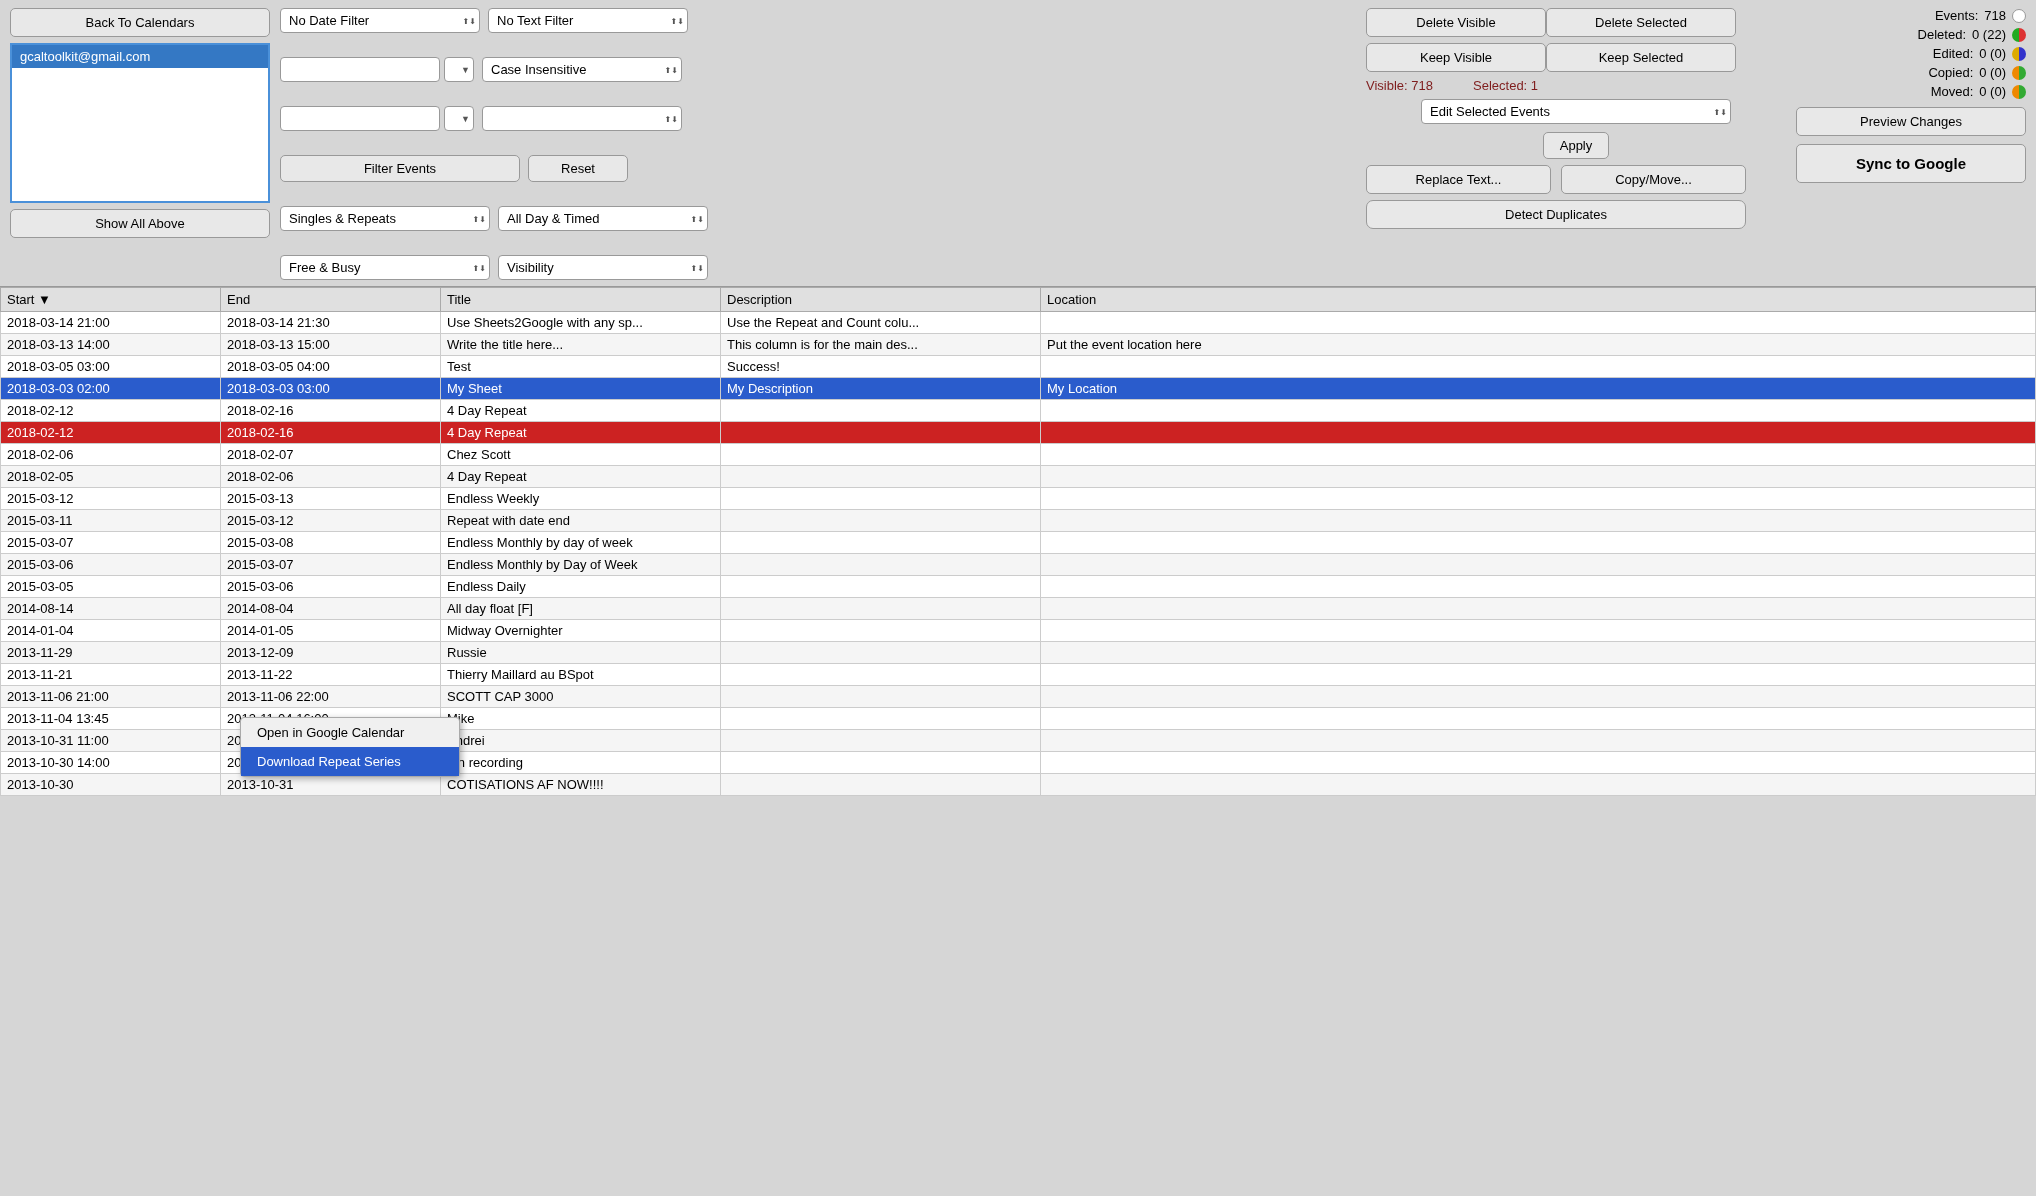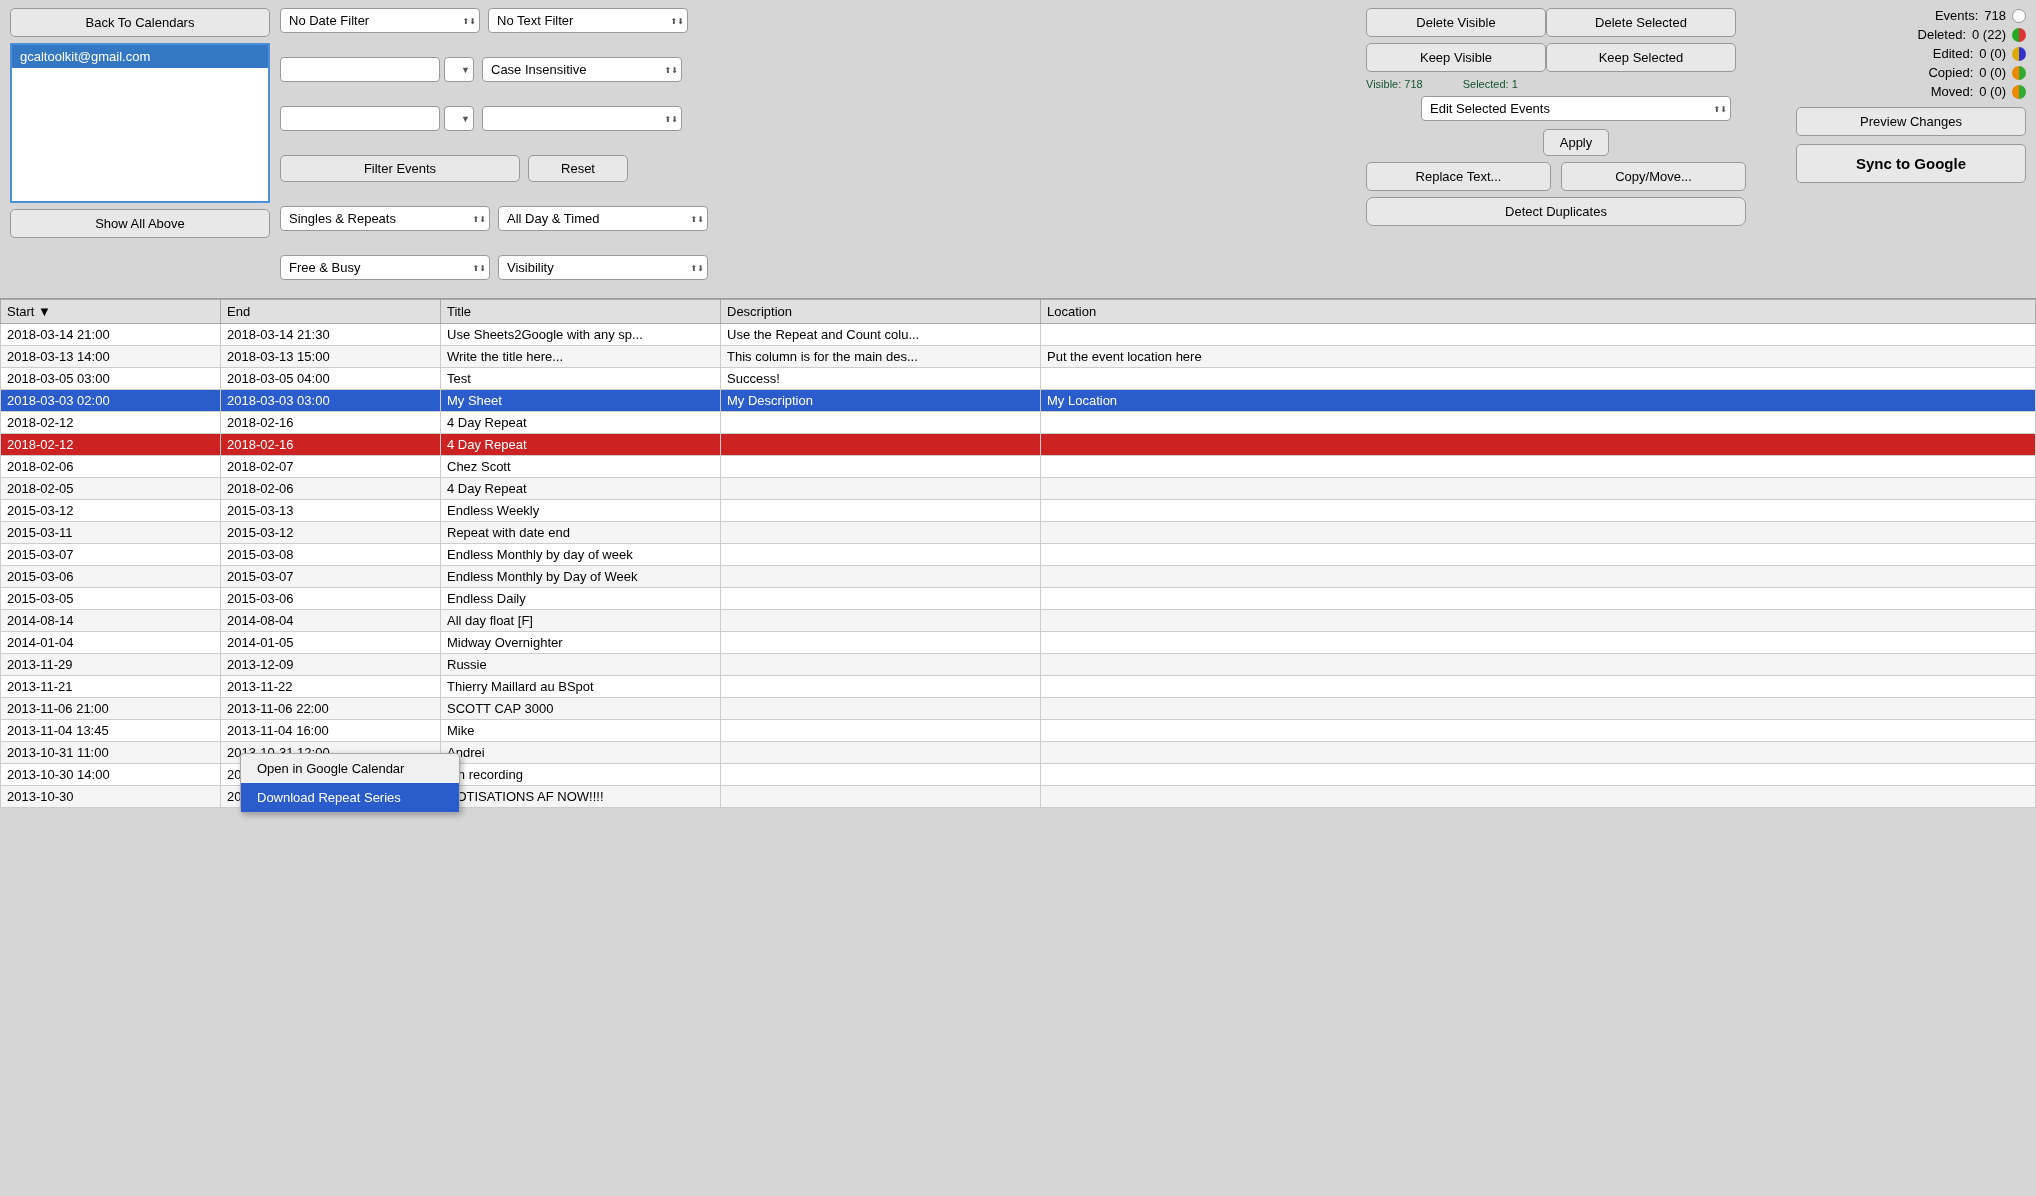--- a/index.html
+++ b/index.html
@@ -15,21 +15,21 @@
       height: 1196px;
       background: #d6d6d6;
       display: flex;
       flex-direction: column;
     }
     
     .top-bar {
       display: flex;
       flex-direction: row;
       align-items: flex-start;
-      padding: 8px 10px 18px 10px;
+      padding: 8px 10px 6px 10px;
       gap: 10px;
       flex-shrink: 0;
     }
     
     .left-panel {
       display: flex;
       flex-direction: column;
       gap: 6px;
       width: 260px;
       flex-shrink: 0;
@@ -138,22 +138,22 @@
     .btn-action {
       background: #e8e8e8;
       border: 1px solid #999;
       border-radius: 5px;
       padding: 6px 16px;
       font-size: 13px;
       cursor: pointer;
       white-space: nowrap;
     }
     .visible-selected {
-      font-size: 11px;
-      color: #14532d;
+      font-size: 13px;
+      color: #7f1d1d;
     }
     .edit-row {
       display: flex;
       flex-direction: column;
       gap: 8px;
       align-items: center;
     }
     .edit-select-wrapper {
       position: relative;
       display: inline-block;
@@ -655,18 +655,18 @@
           <tr>
             <td>2013-10-30</td>
             <td>2013-10-31</td>
             <td>COTISATIONS AF NOW!!!!</td>
             <td></td>
             <td></td>
           </tr>
         </tbody>
     </table>
 
-    <div class="context-menu" style="top:454px; left:240px;">
+    <div class="context-menu" style="top:430px; left:240px;">
     <div class="context-menu-item">Open in Google Calendar</div>
         <div class="context-menu-item selected-item">Download Repeat Series</div>
       </div>
   </div>
 </div>
 
 </body></html>

